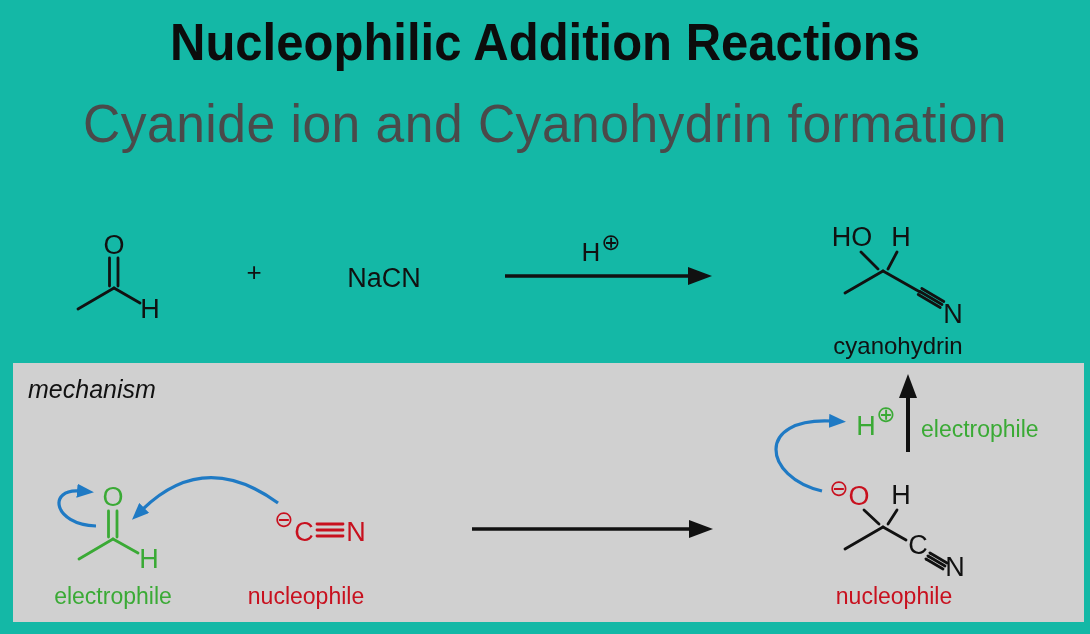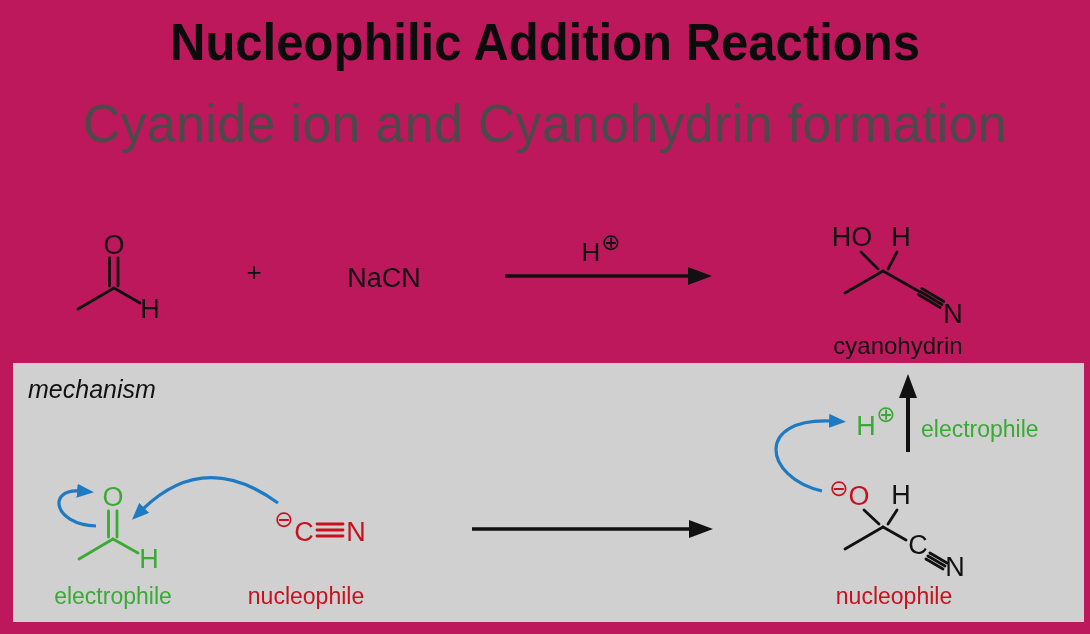--- a/index.html
+++ b/index.html
@@ -1,16 +1,16 @@
 <!DOCTYPE html>
 <html><head>
 <meta charset="utf-8">
 <style>
   html,body{margin:0;padding:0;background:#ffffff;}
-  .stage{position:relative;width:1090px;height:634px;background:#be185d;overflow:hidden;}
+  .stage{position:relative;width:1090px;height:634px;background:#14b8a6;overflow:hidden;}
   svg text{font-family:"Liberation Sans","DejaVu Sans",sans-serif;}
   .t-title{font-weight:bold;fill:#0c0c0c;font-size:52px;}
   .t-sub{fill:#4a4a4a;font-size:54px;font-weight:300;letter-spacing:0.5px;}
   .t-ink{fill:#111111;}
   .t-green{fill:#3aaa35;}
   .t-red{fill:#c8101e;}
   .fs27{font-size:27px;}
   .fs26{font-size:26px;}
   .fs23{font-size:23px;}
   .caption{font-size:24px;}

